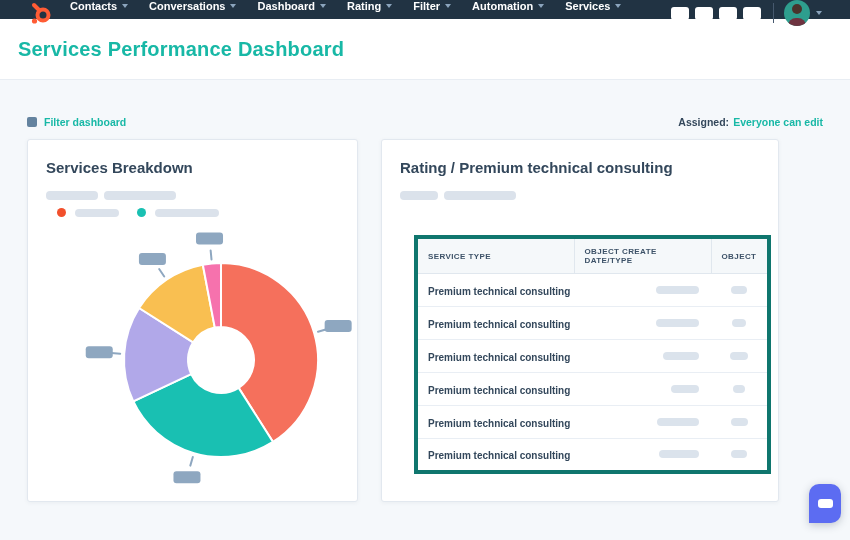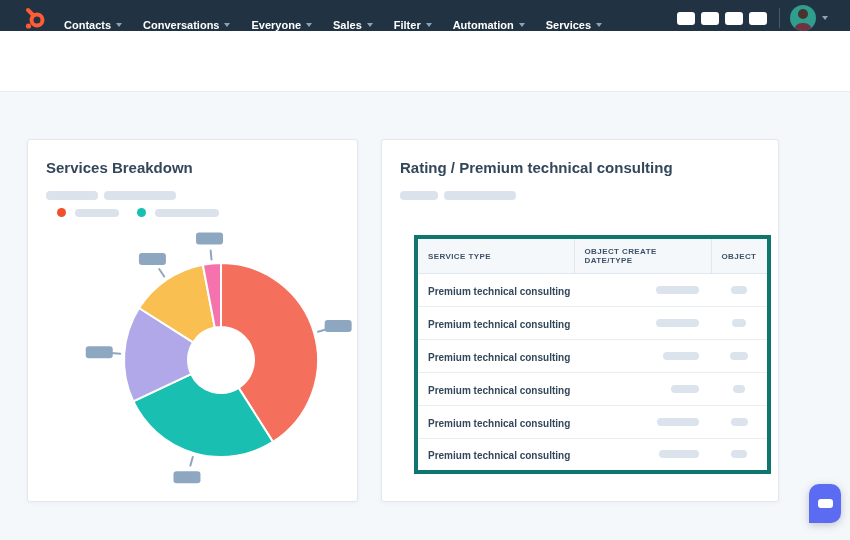--- a/index.html
+++ b/index.html
@@ -1,20 +1,20 @@
 <!DOCTYPE html>
 <html><head>
 <meta charset="utf-8">
 <style>
   * { margin:0; padding:0; box-sizing:border-box; }
   html,body { width:850px; height:540px; overflow:hidden; }
   body { font-family:"Liberation Sans", sans-serif; background:#f5f8fb; position:relative; }
 
   
-  .topnav { height:31px; background:#213343; display:flex; align-items:flex-end; padding:0 22px; }
+  .topnav { height:19px; background:#213343; display:flex; align-items:flex-start; padding:0 28px; }
   .logo { width:26px; height:26px; margin-right:16px; display:flex; align-items:center; justify-content:center; cursor:pointer; }
   .nav-item { color:#ffffff; font-size:11px; font-weight:700; margin-right:21px; display:flex; align-items:center; gap:5px; cursor:pointer; white-space:nowrap; }
   .caret { width:0; height:0; border-left:3.5px solid transparent; border-right:3.5px solid transparent; border-top:4px solid #8ba4bd; display:inline-block; }
   .nav-right { margin-left:auto; display:flex; align-items:center; }
   .toolbar-pill { width:18px; height:13px; background:#ffffff; border-radius:3px; margin-left:6px; cursor:pointer; }
   .nav-divider { width:1px; height:20px; background:#46596e; margin:0 10px 0 12px; }
   .avatar { width:26px; height:26px; border-radius:50%; background:#2e9e8e; position:relative; overflow:hidden; cursor:pointer; }
   .avatar .head { position:absolute; top:4px; left:8px; width:10px; height:10px; border-radius:50%; background:#4a332c; }
   .avatar .body { position:absolute; bottom:-2px; left:4px; width:18px; height:10px; border-radius:8px 8px 0 0; background:#6e3340; }
   .nav-right .caret { margin-left:6px; }
@@ -82,25 +82,25 @@
   <div class="nav-items" style="display:flex;align-items:center;">
       <div class="nav-item">
         <span>Contacts</span>
         <span class="caret"></span>
       </div>
       <div class="nav-item">
         <span>Conversations</span>
         <span class="caret"></span>
       </div>
       <div class="nav-item">
-        <span>Everyone</span>
-        <span class="caret"></span>
-      </div>
-      <div class="nav-item">
-        <span>Sales</span>
+        <span>Dashboard</span>
+        <span class="caret"></span>
+      </div>
+      <div class="nav-item">
+        <span>Rating</span>
         <span class="caret"></span>
       </div>
       <div class="nav-item">
         <span>Filter</span>
         <span class="caret"></span>
       </div>
       <div class="nav-item">
         <span>Automation</span>
         <span class="caret"></span>
       </div>
@@ -117,23 +117,33 @@
     <span class="nav-divider"></span>
     <span class="avatar">
       <span class="head"></span>
       <span class="body"></span>
     </span>
     <span class="caret"></span>
   </div>
 </nav>
 
 <header class="page-header">
+  <h1 class="page-title">Services Performance Dashboard</h1>
 </header>
 
 <main>
+  <div class="filter-row">
+    <div class="filter-left">
+      <span class="filter-icon"></span>
+      <span>Filter dashboard</span>
+    </div>
+    <div class="assigned">
+      <span>Assigned:</span><a>Everyone can edit</a>
+    </div>
+  </div>
 
   <section class="cards">
 
     <article class="card card-left">
       <h2>Services Breakdown</h2>
       <div class="sub-bars">
         <span class="ph" style="width:52px"></span>
         <span class="ph" style="width:72px"></span>
       </div>
       <div class="legend">

